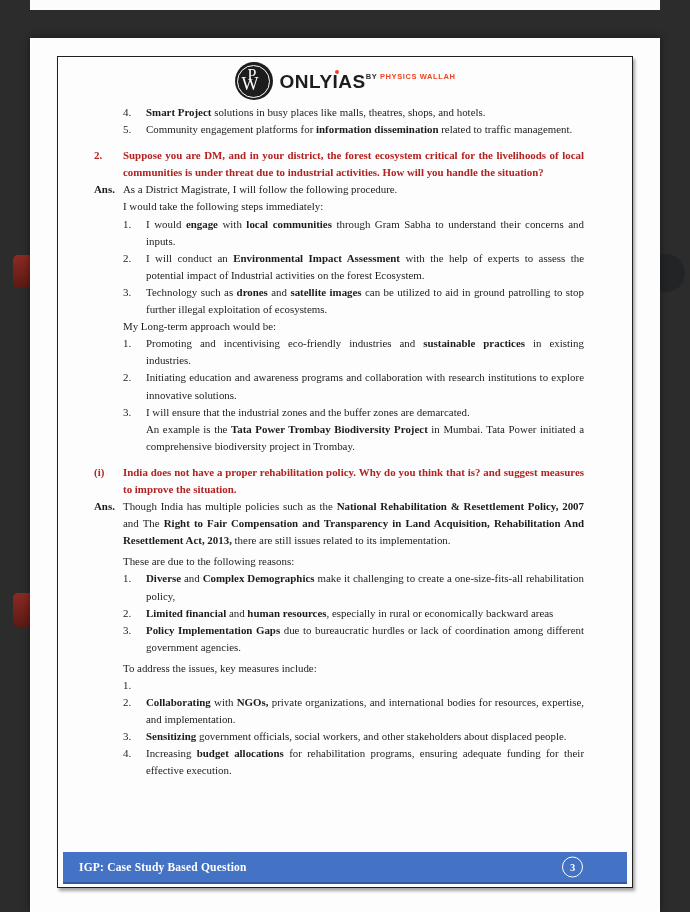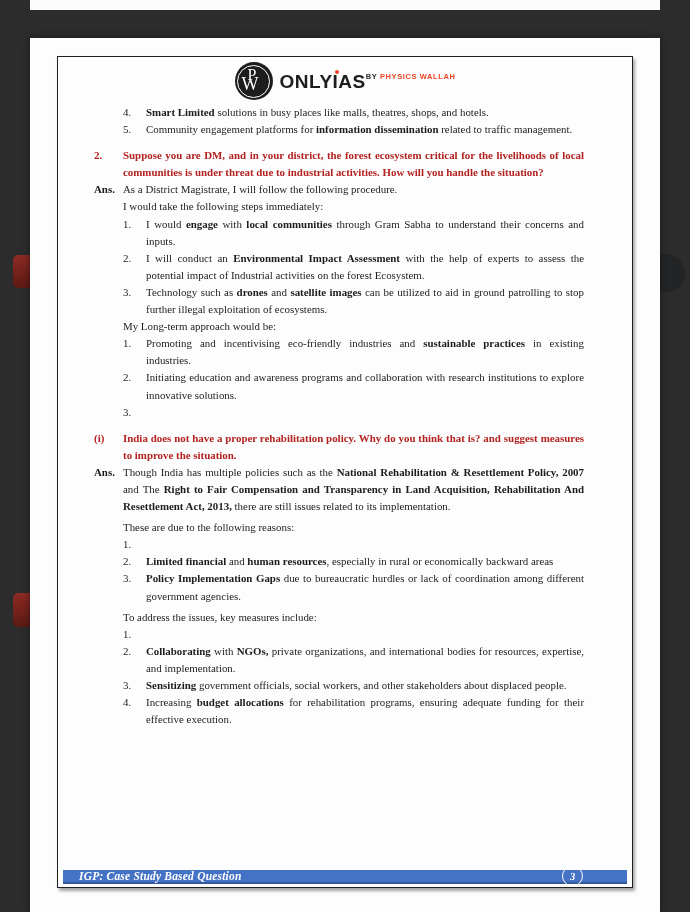--- a/index.html
+++ b/index.html
@@ -65,23 +65,23 @@
   .blk.list, .blk.heading, .blk.plain { padding-left:29px; }
   .blk.list .lab { flex:0 0 23px; }
   .blk.cont { padding-left:52px; }
   .blk .b { font-weight:bold; }
   .blk.heading { font-weight:normal; }
   .blk.answer .lab { font-weight:bold; }
   .blk.question { font-weight:bold; margin-top:9px; }
   .blk.gap { margin-top:4px; }
   
   .footer-bar {
-    position:absolute; left:5px; right:5px; bottom:3px; height:14px;
+    position:absolute; left:5px; right:5px; bottom:3px; height:32px;
     border-bottom:2.5px solid #35599f; box-sizing:border-box;
-    display:flex; align-items:center;font-style:italic;
+    display:flex; align-items:center;
   }
   .footer-label { color:#fff; font-weight:bold; font-size:11.5px; padding-left:16px; letter-spacing:.2px; }
   .page-circle {
     position:absolute; right:44px; top:50%; transform:translateY(-50%);
     width:19px; height:19px; border:1.6px solid #fff; border-radius:50%;
     color:#fff; font-size:10.5px; font-weight:bold;
     display:flex; align-items:center; justify-content:center;
   }
 </style>
 </head>
@@ -110,21 +110,21 @@
         <div class="tagline">
           <span class="tag-by">BY</span>
           <span class="tag-pw" style="color: rgb(238, 68, 35);">PHYSICS WALLAH</span>
         </div>
       </div>
     </div>
 
     <div class="content">
         <div class="blk list">
           <span class="lab">4.</span>
-          <span class="body"><span class="b">Smart Limited</span><span> solutions in busy places like malls, theatres, shops, and hotels.</span></span>
+          <span class="body"><span class="b">Smart Project</span><span> solutions in busy places like malls, theatres, shops, and hotels.</span></span>
         </div>
         <div class="blk list">
           <span class="lab">5.</span>
           <span class="body"><span>Community engagement platforms for </span><span class="b">information dissemination</span><span> related to traffic management.</span></span>
         </div>
         <div class="blk question" style="color: rgb(179, 34, 32);">
           <span class="lab">2.</span>
           <span class="body"><span>Suppose you are DM, and in your district, the forest ecosystem critical for the livelihoods of local communities is under threat due to industrial activities. How will you handle the situation?</span></span>
         </div>
         <div class="blk answer">
@@ -152,34 +152,39 @@
         <div class="blk list">
           <span class="lab">1.</span>
           <span class="body"><span>Promoting and incentivising eco-friendly industries and </span><span class="b">sustainable practices</span><span> in existing industries.</span></span>
         </div>
         <div class="blk list">
           <span class="lab">2.</span>
           <span class="body"><span>Initiating education and awareness programs and collaboration with research institutions to explore innovative solutions.</span></span>
         </div>
         <div class="blk list">
           <span class="lab">3.</span>
+          <span class="body"><span>I will ensure that the industrial zones and the buffer zones are demarcated.</span></span>
+        </div>
+        <div class="blk cont">
+          <span class="body"><span>An example is the </span><span class="b">Tata Power Trombay Biodiversity Project</span><span> in Mumbai. Tata Power initiated a comprehensive biodiversity project in Trombay.</span></span>
         </div>
         <div class="blk question" style="color: rgb(179, 34, 32);">
           <span class="lab">(i)</span>
           <span class="body"><span>India does not have a proper rehabilitation policy. Why do you think that is? and suggest measures to improve the situation.</span></span>
         </div>
         <div class="blk answer">
           <span class="lab">Ans.</span>
           <span class="body"><span>Though India has multiple policies such as the </span><span class="b">National Rehabilitation &amp; Resettlement Policy, 2007</span><span> and The </span><span class="b">Right to Fair Compensation and Transparency in Land Acquisition, Rehabilitation And Resettlement Act, 2013,</span><span> there are still issues related to its implementation.</span></span>
         </div>
         <div class="blk plain gap">
           <span class="body"><span>These are due to the following reasons:</span></span>
         </div>
         <div class="blk list">
           <span class="lab">1.</span>
+          <span class="body"><span class="b">Diverse</span><span> and </span><span class="b">Complex Demographics</span><span> make it challenging to create a one-size-fits-all rehabilitation policy,</span></span>
         </div>
         <div class="blk list">
           <span class="lab">2.</span>
           <span class="body"><span class="b">Limited financial</span><span> and </span><span class="b">human resources</span><span>, especially in rural or economically backward areas</span></span>
         </div>
         <div class="blk list">
           <span class="lab">3.</span>
           <span class="body"><span class="b">Policy Implementation Gaps</span><span> due to bureaucratic hurdles or lack of coordination among different government agencies.</span></span>
         </div>
         <div class="blk heading gap">

